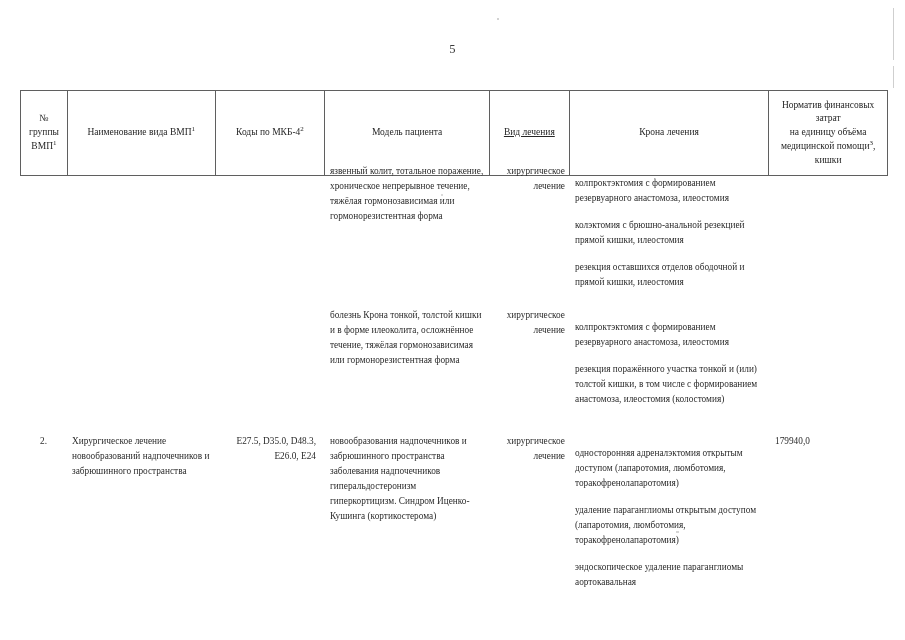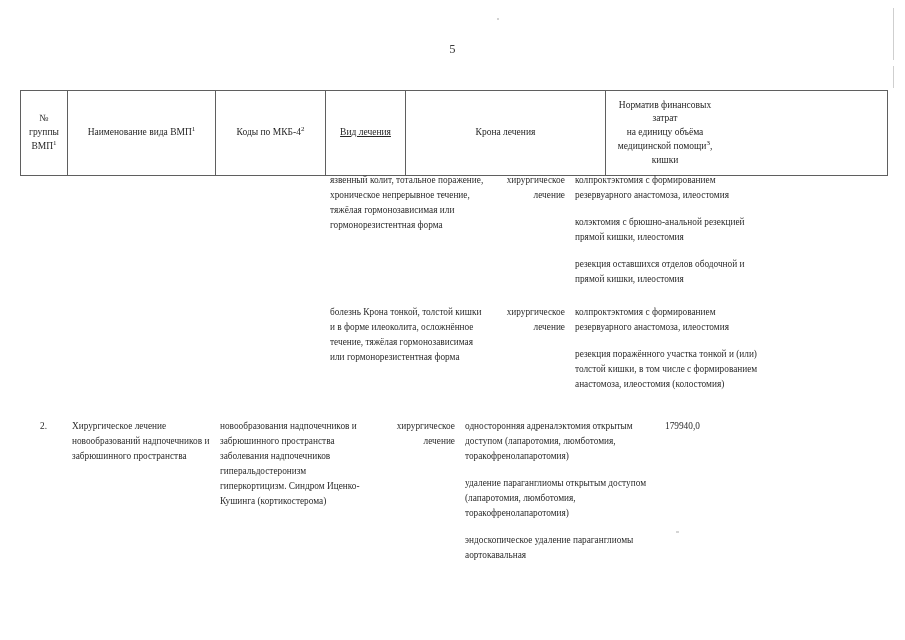--- a/index.html
+++ b/index.html
@@ -71,39 +71,39 @@
   .c5 { width: 80px; text-decoration: underline; }
   .c6 { width: 200px; }
   .c7 { width: 118px; }
 
   .hc sup { font-size: 7px; vertical-align: super; line-height: 0; }
 
   
   .body-grid {
     position: absolute;
     left: 20px;
-    top: 173px;
+    top: 164px;
     width: 868px;
     font-size: 9.3px;
     line-height: 1.62;
     color: #2b2b2b;
   }
   .brow { display: flex; align-items: flex-start; }
   .bc {
     padding: 0 5px 0 5px;
   }
   .bc.num      { width: 47px;  text-align: center; }
   .bc.name     { width: 148px; }
   .bc.codes    { width: 110px; text-align: right; padding-right: 9px; }
   .bc.model    { width: 165px; }
   .bc.kind     { width: 80px; text-align: right;  }
   .bc.method   { width: 200px; }
   .bc.norm     { width: 118px; text-align: left; }
 
-  .para { margin: 0 0 12px 0; }
+  .para { margin: 12px 0 12px 0; }
   .para:last-child { margin-bottom: 0; }
   .gap-18 { height: 18px; }
   .gap-26 { height: 26px; }
 </style>
 </head>
 <body>
 
 <div class="page-number">5</div>
 
 <div class="artifact v-right-top"></div>
@@ -124,20 +124,23 @@
     </div>
 
     <div class="hc c2">
       <div><span>Наименование вида ВМП</span><sup>1</sup></div>
     </div>
 
     <div class="hc c3">
       <div><span>Коды по МКБ-4</span><sup>2</sup></div>
     </div>
 
+    <div class="hc c4">
+      <div>Модель пациента</div>
+    </div>
 
     <div class="hc c5">
       <div>Вид лечения</div>
     </div>
 
     <div class="hc c6">
       <div>Крона лечения</div>
     </div>
 
     <div class="hc c7">
@@ -182,20 +185,21 @@
       <p class="para">резекция поражённого участка тонкой и (или) толстой кишки, в том числе с формированием анастомоза, илеостомия (колостомия)</p>
     </div>
     <div class="bc norm"></div>
   </div>
 
   <div class="gap-26"></div>
 
   <div class="brow">
     <div class="bc num">2.</div>
     <div class="bc name">Хирургическое лечение новообразований надпочечников и забрюшинного пространства</div>
+    <div class="bc codes">E27.5, D35.0, D48.3, E26.0, E24</div>
     <div class="bc model">новообразования надпочечников и забрюшинного пространства заболевания надпочечников гиперальдостеронизм гиперкортицизм. Синдром Иценко-Кушинга (кортикостерома)</div>
     <div class="bc kind">хирургическое лечение</div>
     <div class="bc method">
       <p class="para">односторонняя адреналэктомия открытым доступом (лапаротомия, люмботомия, торакофренолапаротомия)</p>
       <p class="para">удаление параганглиомы открытым доступом (лапаротомия, люмботомия, торакофренолапаротомия)</p>
       <p class="para">эндоскопическое удаление параганглиомы аортокавальная</p>
     </div>
     <div class="bc norm">179940,0</div>
   </div>
 

